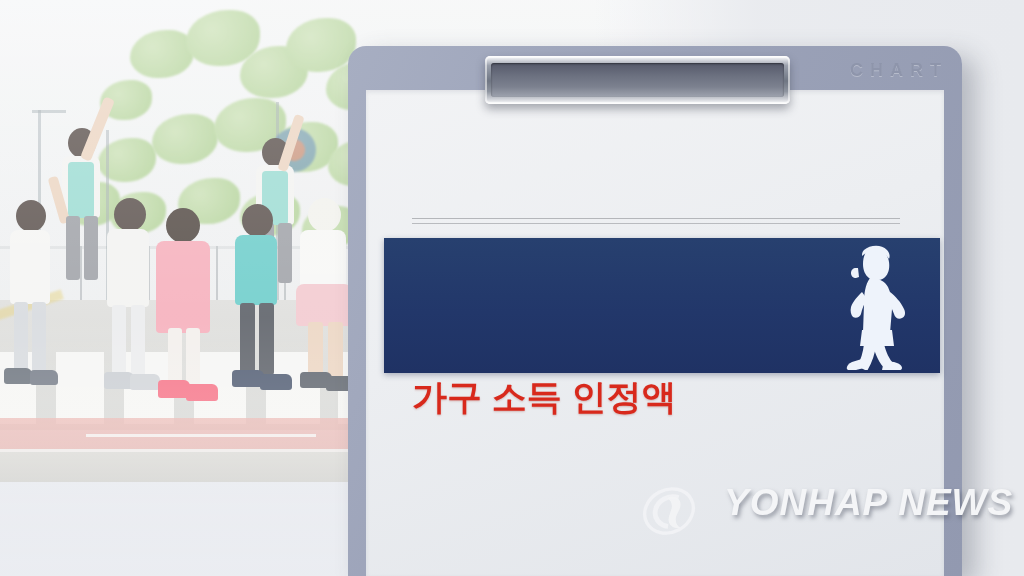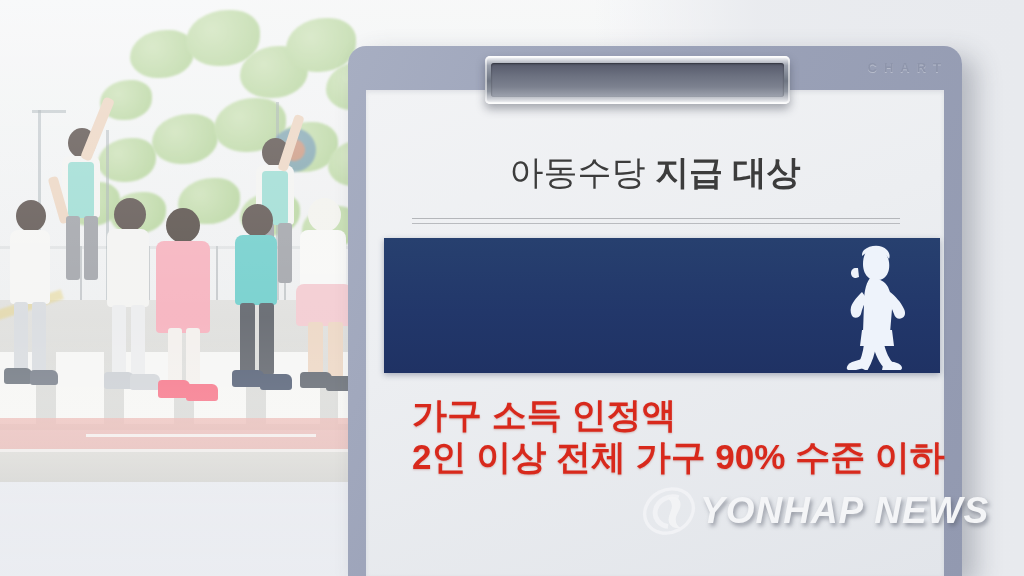--- a/index.html
+++ b/index.html
@@ -125,21 +125,21 @@
     position: absolute;
     left: 348px; top: 46px;
     width: 614px; height: 530px;
     background: linear-gradient(115deg,#a7aec2 0%, #9ba2b8 40%, #9299b0 100%);
     border-radius: 18px 18px 0 0;
     box-shadow: 14px 10px 26px rgba(60,66,84,.30);
   }
   .cb-chart-label {
     position: absolute;
     right: 14px; top: 14px;
-    font-size: 13px;
+    font-size: 18px;
     letter-spacing: 7px;
     font-weight: 700;
     color: #8e95ab;
     text-shadow: 0 1px 0 rgba(255,255,255,.30);
   }
   .cb-paper {
     position: absolute;
     left: 18px; top: 44px;
     width: 578px; height: 486px;
     background: linear-gradient(160deg,#f2f3f5 0%, #eceef1 42%, #e2e5ea 100%);
@@ -212,39 +212,38 @@
     margin-right: 10px;
   }
   .kid-silhouette {
     position: absolute;
     right: 16px; top: 6px;
     width: 96px; height: 126px;
   }
 
   .red {
     position: absolute;
-    left: 46px; top: 304px;
+    left: 46px; top: 286px;
     width: 520px;
   }
   .red div {
     color: #d8291c;
     font-weight: 700;
     font-size: 35px;
     line-height: 42px;
     white-space: nowrap;
     text-shadow: 0 1px 2px rgba(150,40,30,.28);
   }
 
   
   .watermark {
     position: absolute;
     left: 640px; top: 482px;
     display: flex;
-    align-items: center;
-    gap: 2px;
+    gap: 26px;
   }
   .wm-logo { width: 58px; height: 58px; }
   .wm-text {
     font-size: 37px;
     font-weight: 700;
     font-style: italic;
     color: #f4f5f7;
     letter-spacing: 1px;
     text-shadow: 2px 3px 4px rgba(90,95,110,.55);
     white-space: nowrap;
@@ -384,24 +383,20 @@
     <div class="photo-wash"></div>
     <div class="photo-rightfade"></div>
   </div>
 
   <div class="clipboard">
 
     <div class="cb-chart-label">CHART</div>
 
     <div class="cb-paper">
 
-      <div class="title">
-        <span class="t-light">아동수당</span>
-        <span class="t-bold">지급 대상</span>
-      </div>
 
       <div class="divider"></div>
 
       <div class="navy">
 
         <svg class="kid-silhouette" viewBox="0 0 96 126">
           <g fill="#eef3fb">
 
             <path d="M44 4c9 0 16 6 17 14 1 7-1 13-5 16-4 3-11 3-15 0-4-3-6-8-6-14 0-9 4-16 9-16z"></path>
 
@@ -423,21 +418,20 @@
 
             <path d="M24 118c-4 2-6 5-5 7 1 2 5 2 9 1l12-3-3-9-13 4z"></path>
 
             <path d="M66 118c4 1 8 3 8 6 0 2-3 3-7 3l-13-1 2-9 10 1z"></path>
           </g>
         </svg>
       </div>
 
       <div class="red">
         <div>가구 소득 인정액</div>
-        <div>2인 이상 전체 가구 90% 수준 이하</div>
       </div>
     </div>
 
     <div class="cb-clip">
       <div class="cb-clip-inner"></div>
     </div>
   </div>
 
   <div class="watermark">
     <svg class="wm-logo" viewBox="0 0 60 60">

